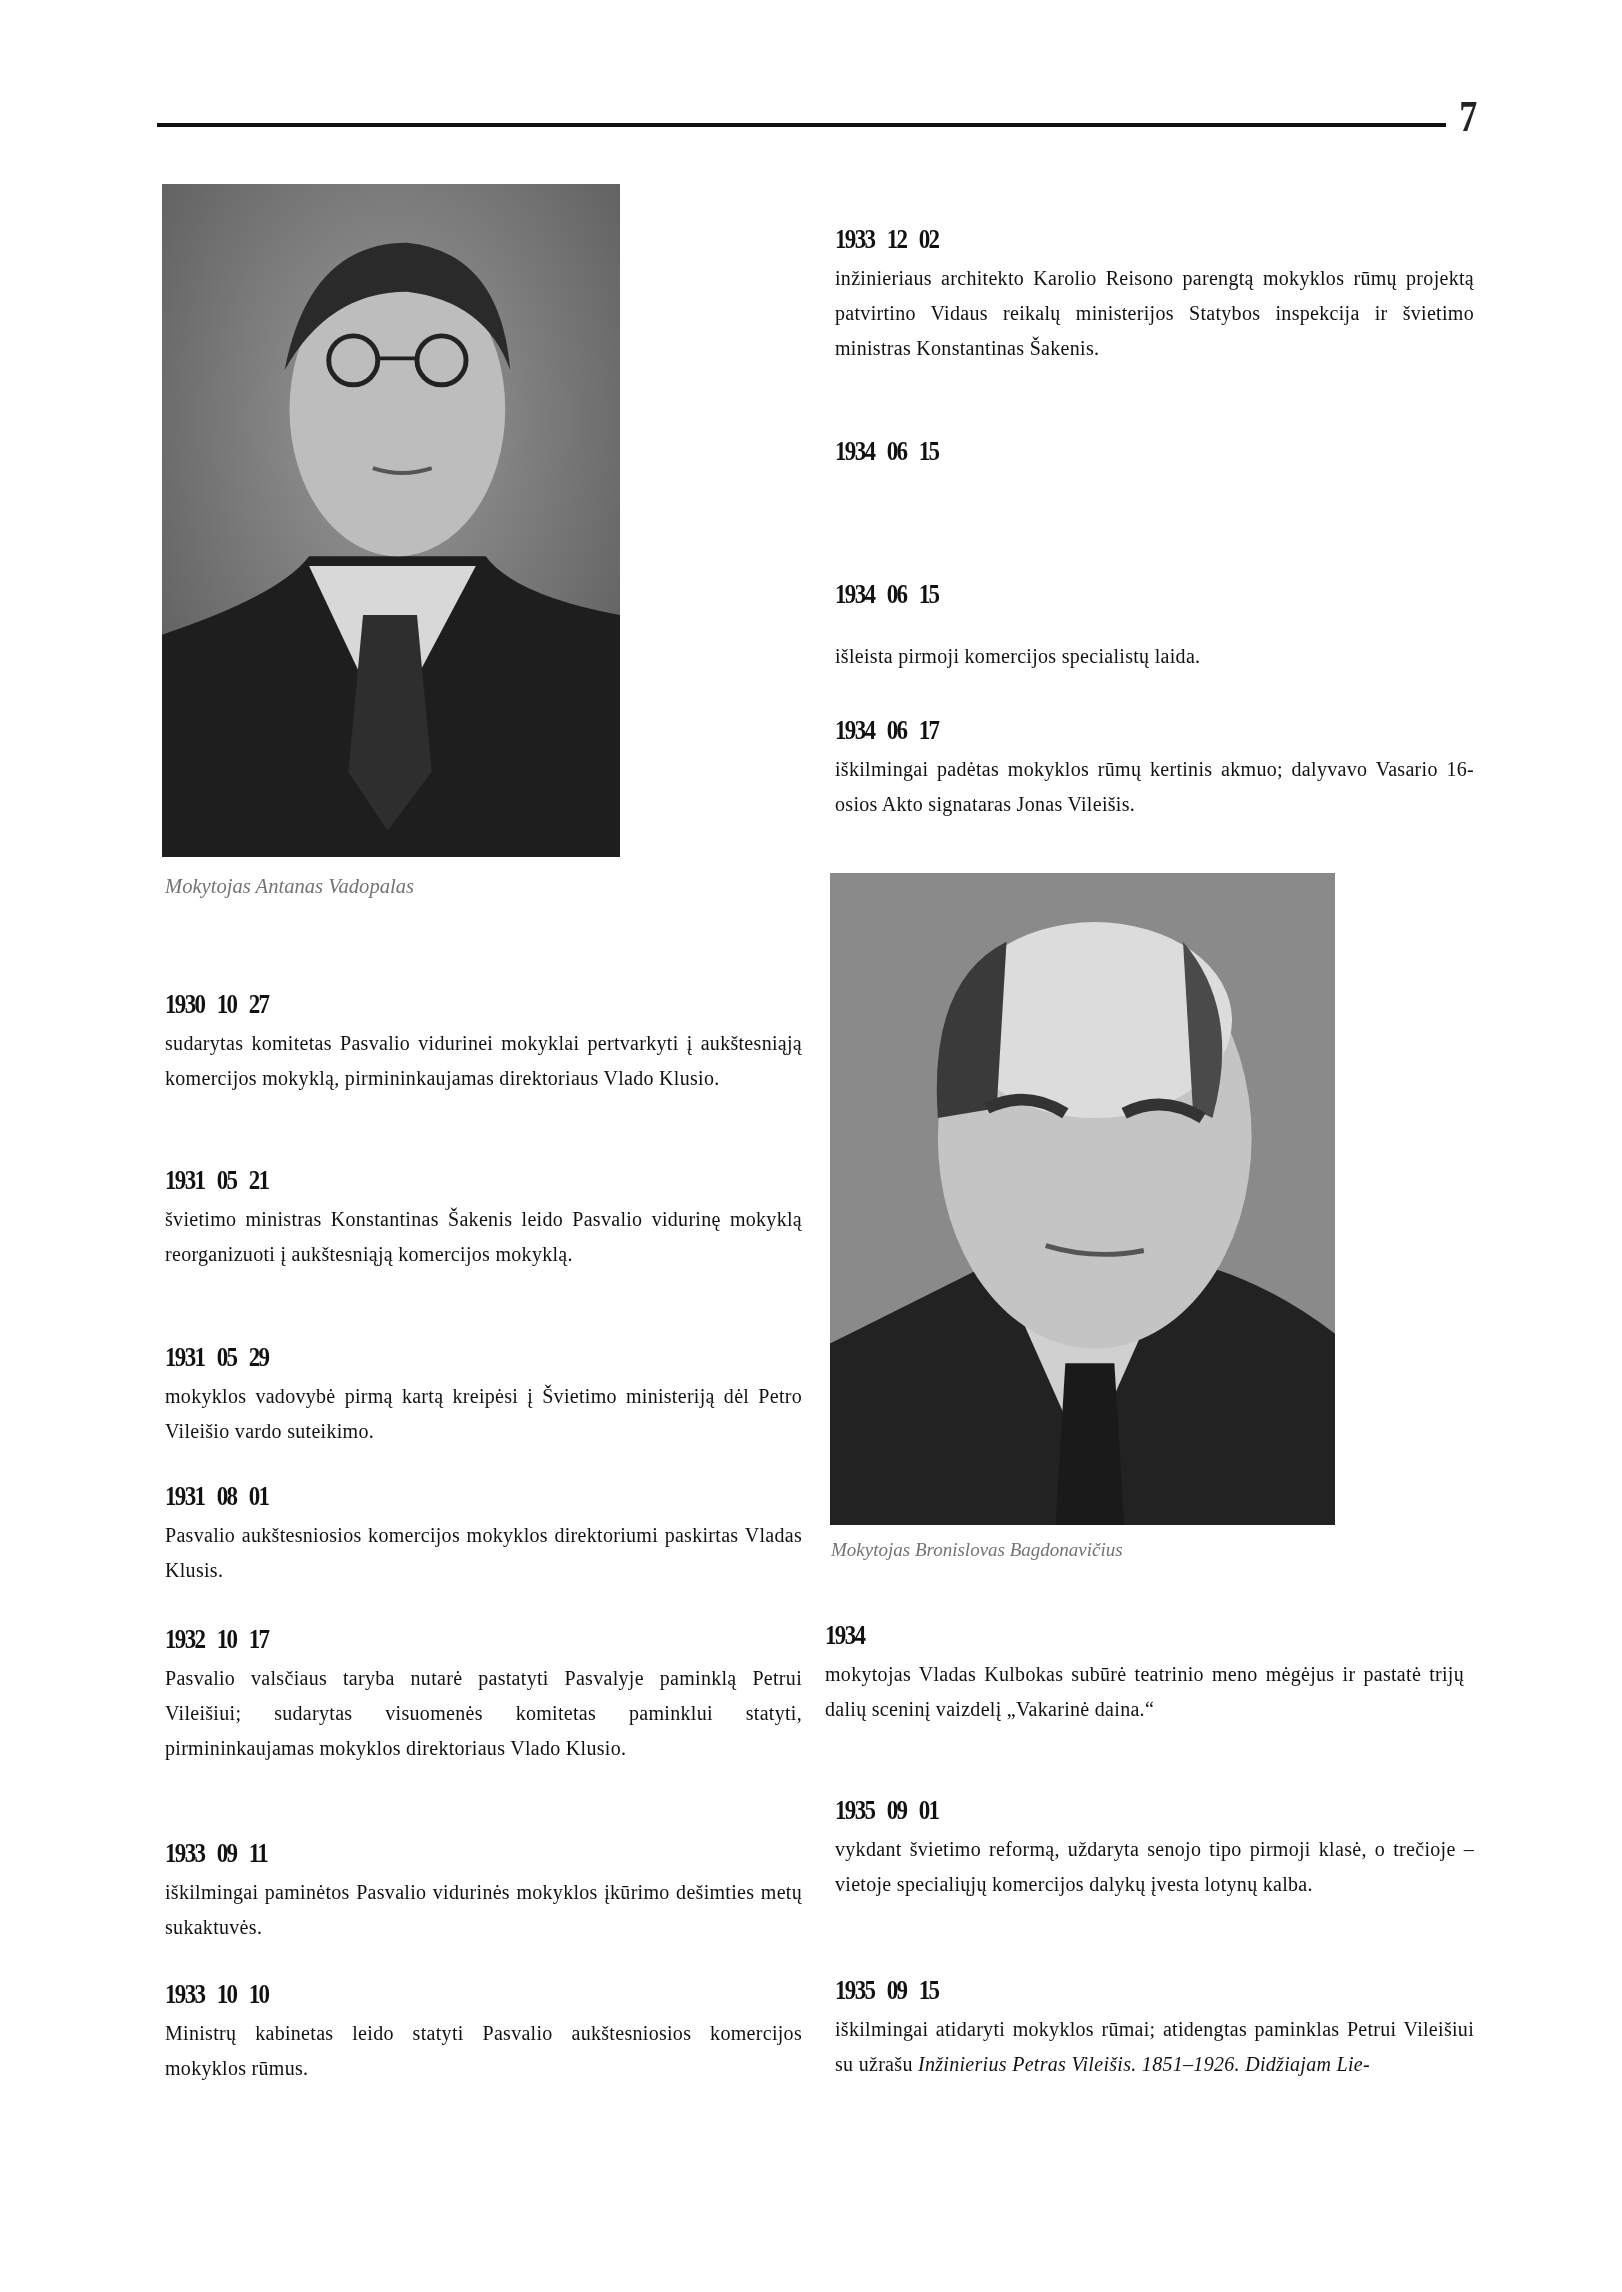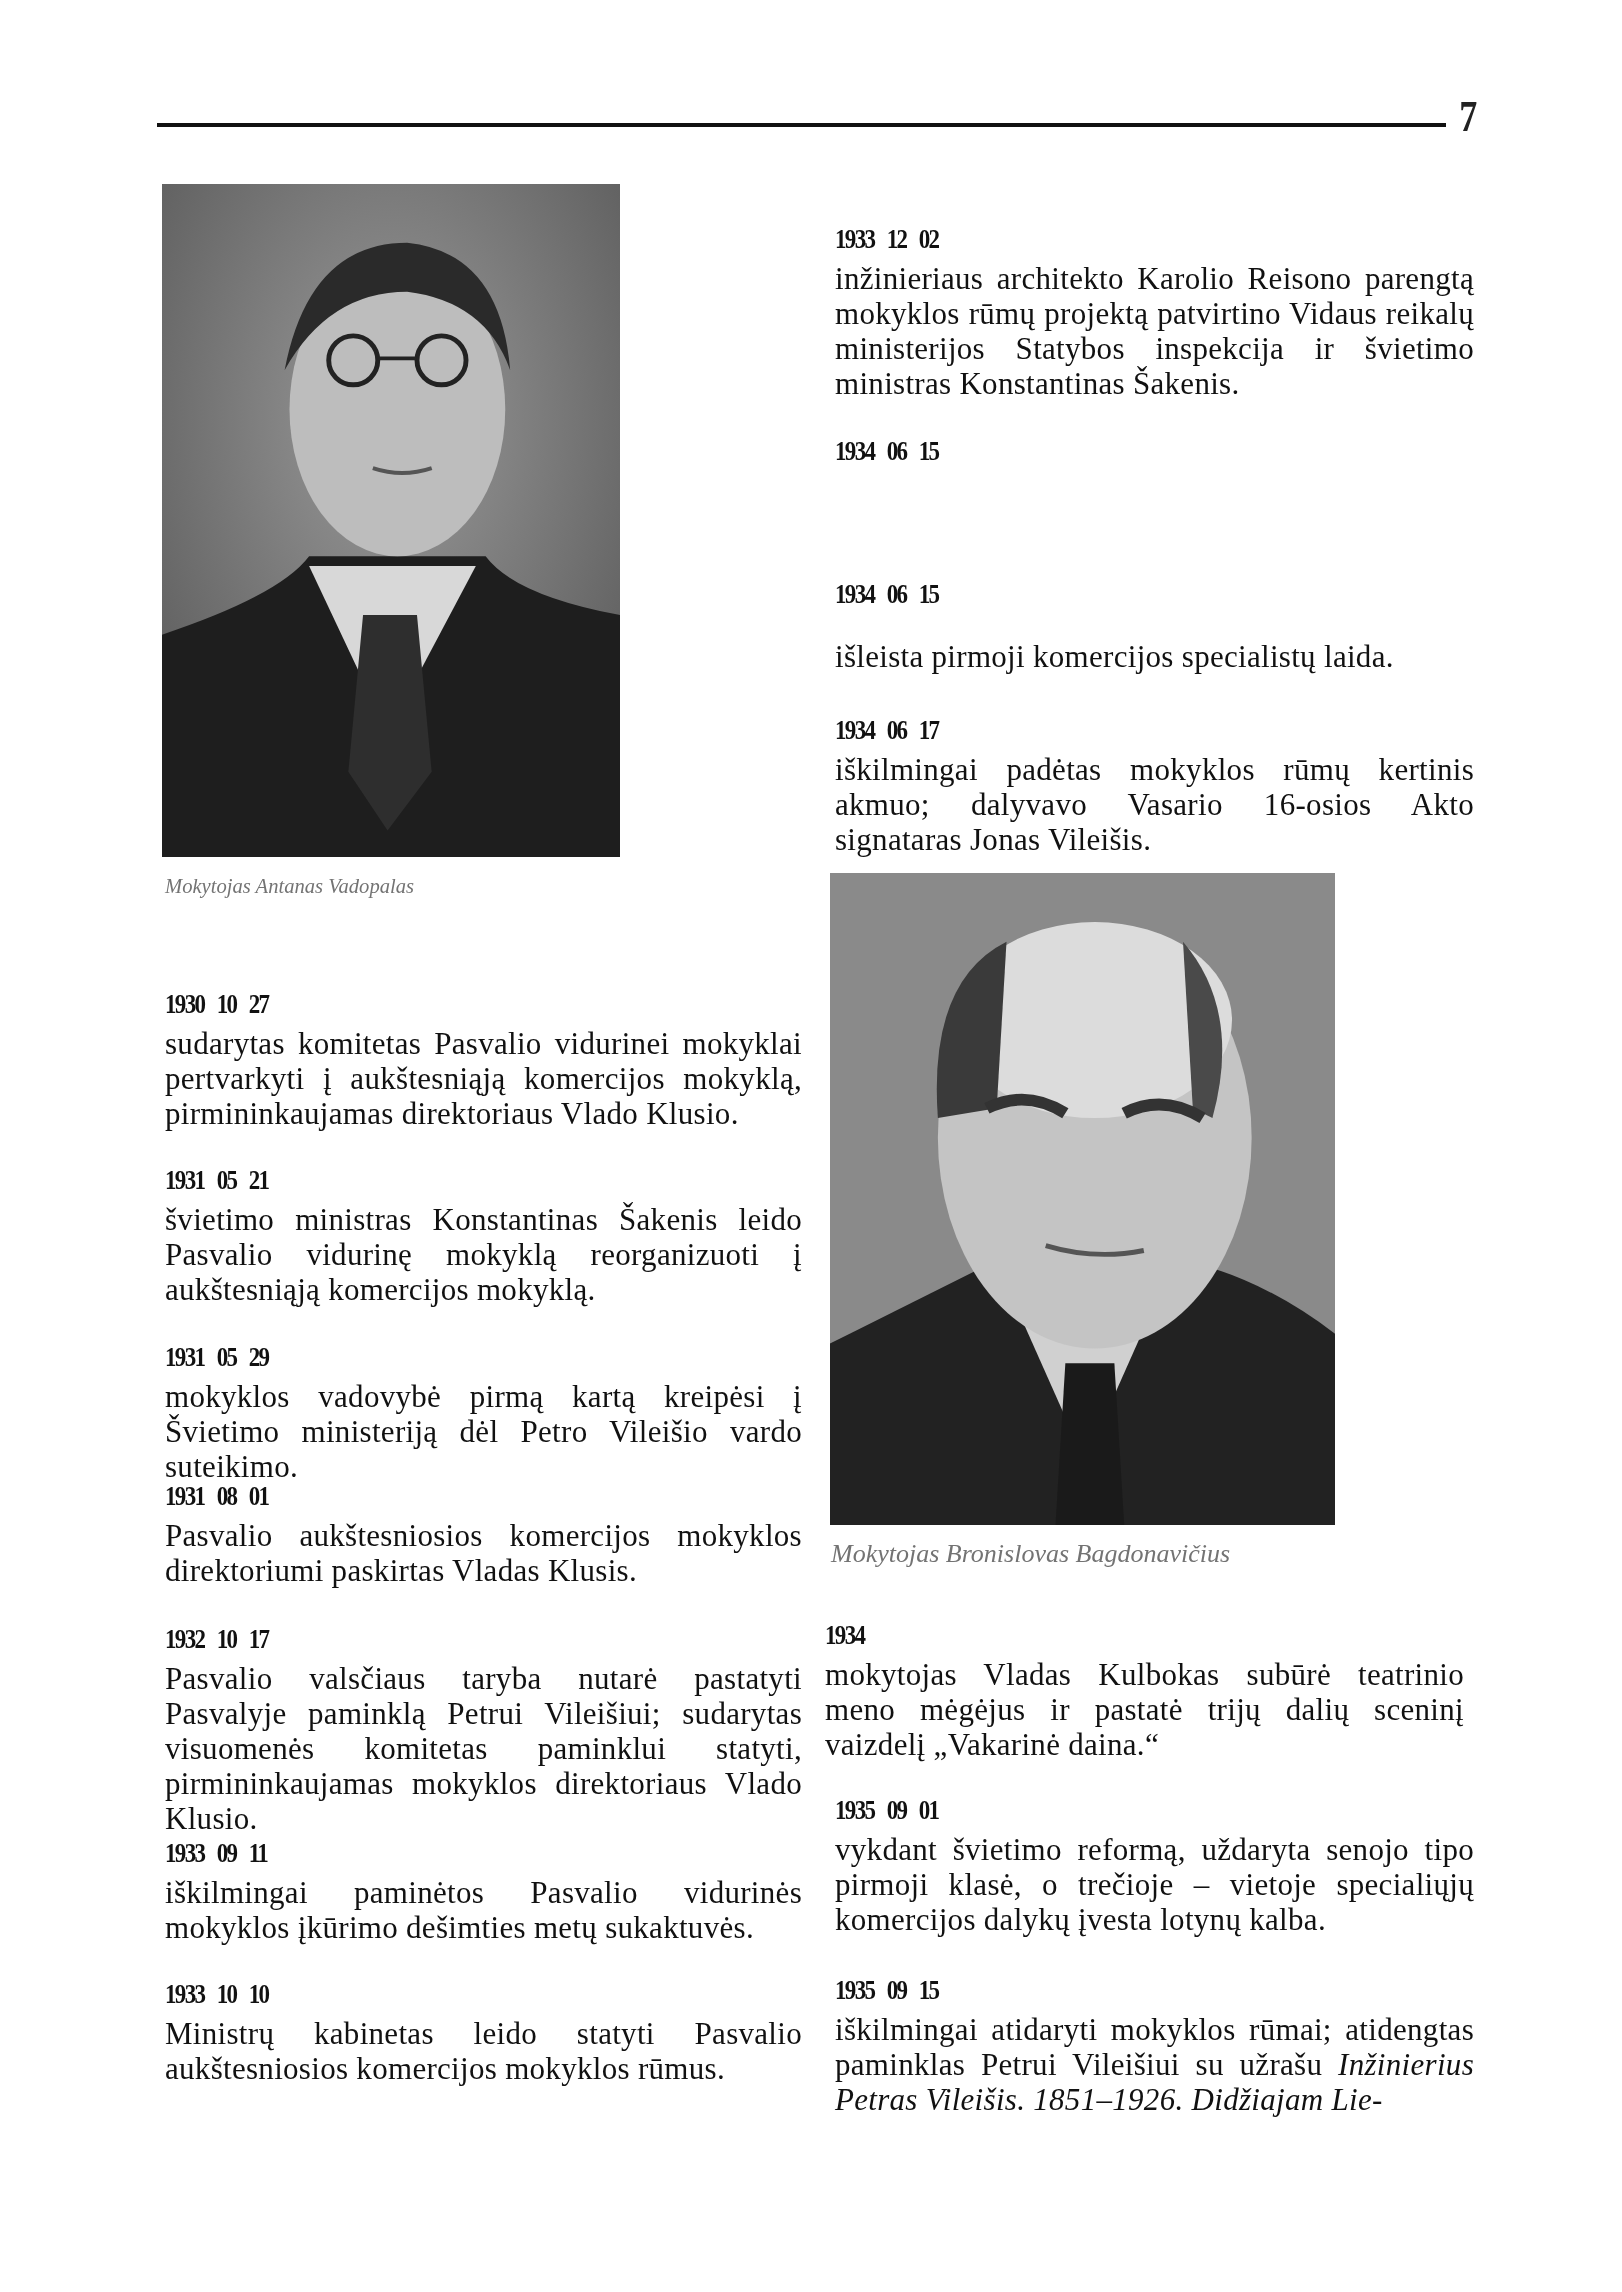--- a/index.html
+++ b/index.html
@@ -7,21 +7,21 @@
            font-family: "Liberation Serif", "DejaVu Serif", serif; color: #111; }
     .header-rule { position: absolute; left: 157px; top: 123px; width: 1289px; height: 3.9px; background: #111; }
     .page-number { position: absolute; left: 1457px; top: 90px; font-size: 45px; font-weight: bold;
                    font-family: "Liberation Serif", serif; transform: scaleX(0.8); color: #222; }
     .photo { position: absolute; overflow: hidden; background: #777; }
     .photo svg { display: block; width: 100%; height: 100%; }
     .caption { position: absolute; font-style: italic; font-size: 20.6px; color: #737373; white-space: nowrap; }
     .entry { position: absolute; width: 637px; }
     .entry .date { font-weight: bold; font-size: 28px; letter-spacing: -2px; transform: scaleX(0.82);
                    transform-origin: left center; display: inline-block; white-space: pre; margin-bottom: 5.9px; }
-    .entry .text { font-size: 31px; line-height: 35px; text-align: justify; text-align-last: left; letter-spacing: 0.3px; }
+    .entry .text { font-size: 20px; line-height: 35px; text-align: justify; text-align-last: left; letter-spacing: 0.3px; }
     .entry .text em { font-style: italic; }
     .gap { height: 23.5px; }
   </style>
 </head>
 <body>
 
 <div class="header-rule"></div>
 <div class="page-number">7</div>
 
 <div class="photo" style="left:162px; top:184px; width:458px; height:673px;">
@@ -54,21 +54,21 @@
     <path d="M240 500 L290 500 L300 665 L230 665 Z" fill="#1a1a1a"></path>
     <ellipse cx="270" cy="270" rx="160" ry="215" fill="#c4c4c4"></ellipse>
     <ellipse cx="270" cy="150" rx="140" ry="100" fill="#dcdcdc"></ellipse>
     <path d="M110 250 Q100 110 180 70 L170 240 Z" fill="#3a3a3a"></path>
     <path d="M390 250 Q420 140 360 70 L370 240 Z" fill="#4a4a4a"></path>
     <path d="M160 240 Q200 220 240 245" stroke="#333" stroke-width="12" fill="none"></path>
     <path d="M300 245 Q340 225 380 250" stroke="#333" stroke-width="12" fill="none"></path>
     <path d="M220 380 Q270 395 320 385" stroke="#555" stroke-width="5" fill="none"></path>
   </svg>
 </div>
-<div class="caption" style="left:831px; top:1539px; font-size:26px;">Mokytojas  Bronislovas  Bagdonavičius</div>
+<div class="caption" style="left:831px; top:1539px; font-size:19px;">Mokytojas  Bronislovas  Bagdonavičius</div>
 
 <div class="entry" style="left:835px; top:223px; width:639px;">
   <div class="date">1933   12   02</div>
   <div class="text">inžinieriaus architekto Karolio Reisono parengtą mokyklos rūmų projektą patvirtino Vidaus reikalų ministerijos Statybos inspekcija ir švietimo ministras Konstantinas Šakenis.</div>
 </div>
 <div class="entry" style="left:835px; top:435px; width:639px;">
   <div class="date">1934   06   15</div>
 </div>
 <div class="entry" style="left:835px; top:578px; width:639px;">
   <div class="date">1934   06   15</div>

